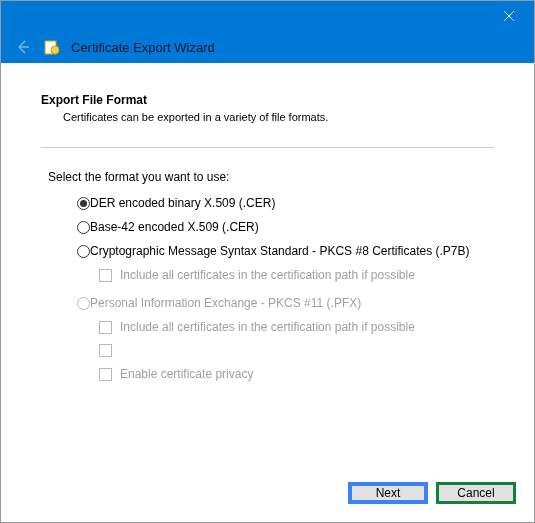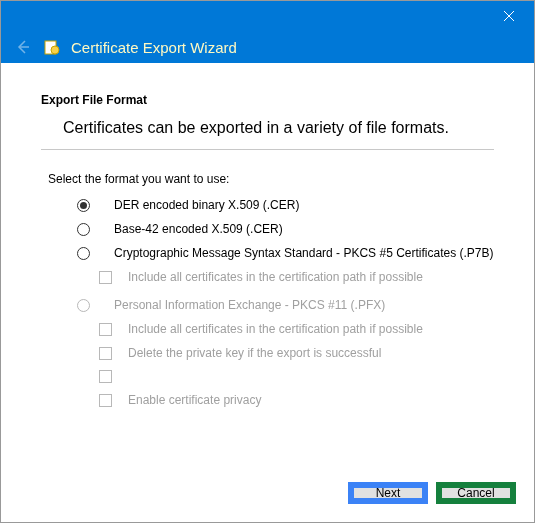--- a/index.html
+++ b/index.html
@@ -40,55 +40,55 @@
   .header .back {
     width: 20px; height: 20px;
     display: flex; align-items: center; justify-content: center;
     opacity: 0.55;
   }
   .header .wiz-icon {
     width: 18px; height: 18px;
     display: flex; align-items: center; justify-content: center;
   }
   .header .title {
-    font-size: 15px;
+    font-size: 13px;
     font-weight: 400;
-    color: #fef9c3;
+    color: #0f172a;
   }
   .content {
     flex: 1;
     padding: 30px 40px 10px 40px;
     overflow: hidden;
   }
   .heading {
     font-weight: 700;
     font-size: 12px;
-    margin-bottom: 12px;
+    margin-bottom: 4px;
   }
   .subheading {
-    font-size: 16px;
+    font-size: 11px;
     margin-left: 22px;
-    margin-bottom: 12px;
+    margin-bottom: 24px;
   }
   .hr {
     border: none;
     border-top: 1px solid #c8c8c8;
     margin: 0 0 22px 0;
   }
   .prompt {
     margin-left: 7px;
     margin-bottom: 12px;
   }
   .options {
     margin-left: 36px;
   }
   .radio-row {
     display: flex;
     align-items: center;
-    gap: 24px;
+    gap: 0;
     margin-bottom: 10px;
     line-height: 14px;
   }
   .radio {
     width: 13px; height: 13px;
     border: 1px solid #333;
     border-radius: 50%;
     display: inline-flex;
     align-items: center; justify-content: center;
     flex-shrink: 0;
@@ -96,21 +96,21 @@
   .radio.selected::after {
     content: "";
     width: 7px; height: 7px;
     background: #333;
     border-radius: 50%;
   }
   .radio.disabled { border-color: #b8b8b8; }
   .check-row {
     display: flex;
     align-items: center;
-    gap: 16px;
+    gap: 8px;
     margin-left: 22px;
     margin-bottom: 10px;
     line-height: 14px;
   }
   .check {
     width: 13px; height: 13px;
     border: 1px solid #333;
     flex-shrink: 0;
   }
   .check.disabled { border-color: #b8b8b8; }
@@ -120,31 +120,31 @@
     height: 48px;
     display: flex;
     align-items: center;
     justify-content: flex-end;
     gap: 8px;
     padding: 0 18px 10px 0;
   }
   .btn {
     min-width: 80px;
     height: 22px;
-    border: 6px solid #15803d;
+    border: 3px solid #15803d;
     background: #e1e1e1;
     font-size: 12px;
     font-family: inherit;
     display: inline-flex;
     align-items: center;
     justify-content: center;
     padding: 0 12px;
   }
   .btn.default {
-    border: 6px solid #3b82f6;
+    border: 4px solid #3b82f6;
   }
 </style>
 </head>
 <body>
 
 <div class="titlebar">
   <div class="close">
     <svg width="10" height="10" viewBox="0 0 10 10">
       <line x1="0" y1="0" x2="10" y2="10" stroke="#fff" stroke-width="1"></line>
       <line x1="10" y1="0" x2="0" y2="10" stroke="#fff" stroke-width="1"></line>
@@ -183,43 +183,39 @@
     </div>
 
     <div class="radio-row">
       <span class="radio"></span>
       <span>Base-42 encoded X.509 (.CER)</span>
     </div>
 
     <div class="sub-group">
       <div class="radio-row">
         <span class="radio"></span>
-        <span>Cryptographic Message Syntax Standard - PKCS #5 Certificates (.P7B)</span>
+        <span>Cryptographic Message Syntax Standard - PKCS #8 Certificates (.P7B)</span>
       </div>
       <div class="check-row">
         <span class="check disabled"></span>
         <span class="disabled-text">Include all certificates in the certification path if possible</span>
       </div>
     </div>
 
     <div class="sub-group">
       <div class="radio-row">
         <span class="radio disabled"></span>
         <span class="disabled-text">Personal Information Exchange - PKCS #11 (.PFX)</span>
       </div>
       <div class="check-row">
         <span class="check disabled"></span>
         <span class="disabled-text">Include all certificates in the certification path if possible</span>
       </div>
       <div class="check-row">
         <span class="check disabled"></span>
-        <span class="disabled-text">Delete the private key if the export is successful</span>
-      </div>
-      <div class="check-row">
-        <span class="check disabled"></span>
       </div>
       <div class="check-row">
         <span class="check disabled"></span>
         <span class="disabled-text">Enable certificate privacy</span>
       </div>
     </div>
 
 
   </div>
 </div>

